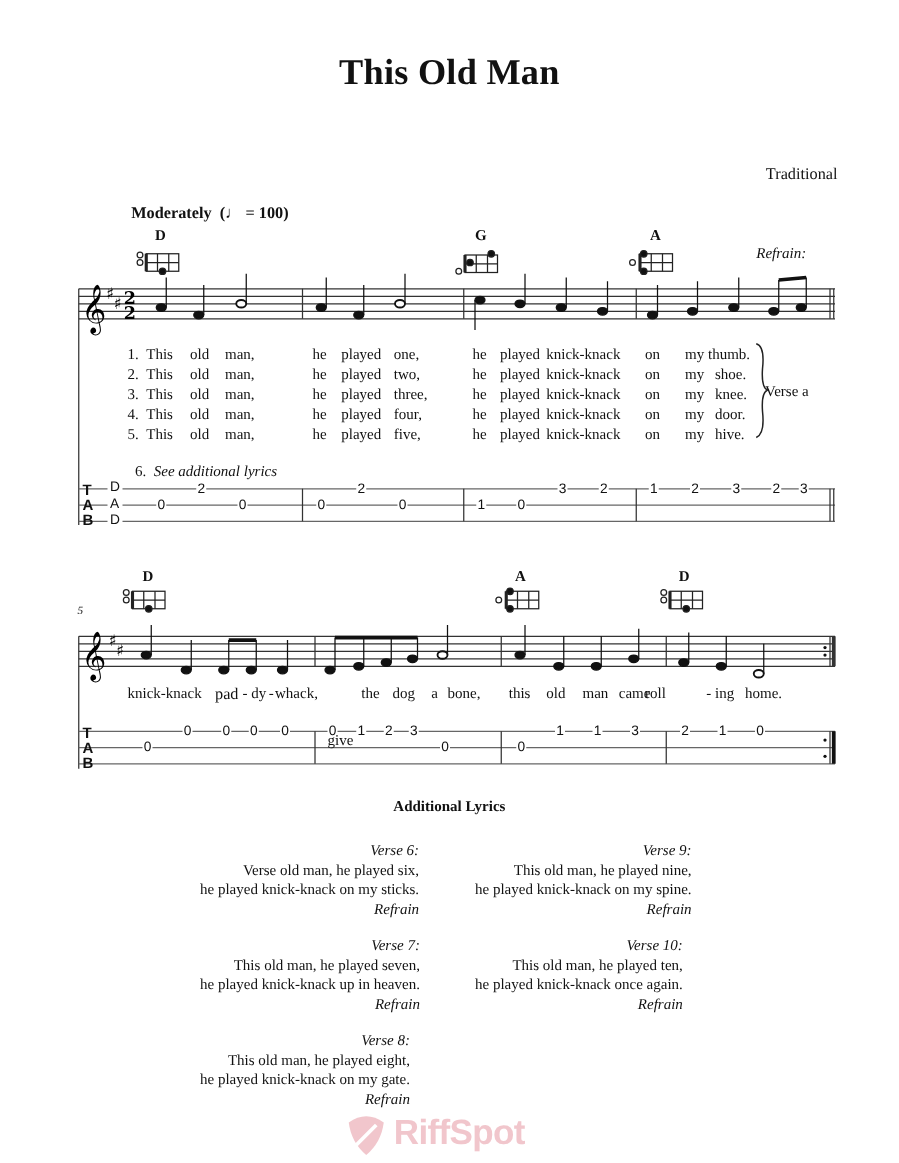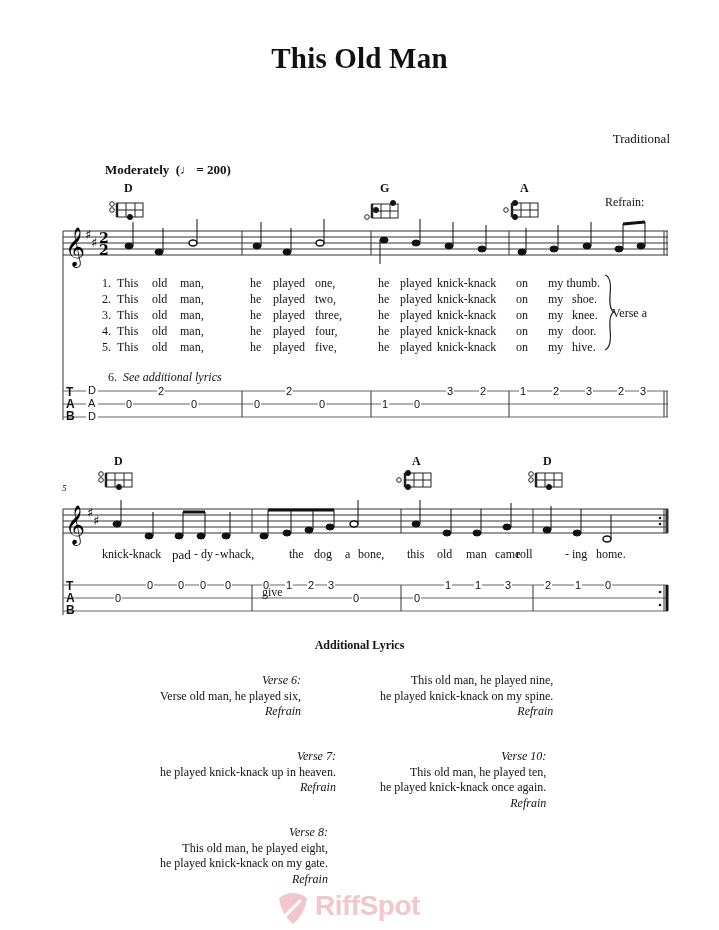--- a/index.html
+++ b/index.html
@@ -3,40 +3,40 @@
 <meta charset="utf-8">
 <style>
   html, body { margin:0; padding:0; background:#fff; }
   body { width:719px; height:930px; position:relative; overflow:hidden;
          font-family:"Liberation Serif","DejaVu Serif",serif; color:#111; }
   .abs { position:absolute; }
   .title { left:0; width:719px; top:42px; text-align:center; font-size:29px; font-weight:bold; letter-spacing:0.2px; }
   .composer { right:49px; top:131px; font-size:13px; }
   .tempo { left:105px; top:162px; font-size:13px; font-weight:bold; }
   .chord { font-size:12px; font-weight:bold; }
-  .refrain-lbl { left:605px; top:195px; font-size:12px; }
+  .refrain-lbl { left:605px; top:195px; font-size:12px; font-style:italic; }
   .lyric { font-size:12px; white-space:pre; }
   .lyric-it { font-style:italic; }
   .measure-no { left:62px; top:483px; font-size:9px; font-style:italic; }
   .withA { left:612px; top:306px; font-size:12px; }
   .addl-title { left:0; width:719px; top:638px; text-align:center; font-size:12px; font-weight:bold; }
   .verse { font-size:12px; line-height:15.5px;text-align:right; }
   .verse .lbl, .verse .ref { font-style:italic; }
   .logo { left:275px; top:890px; width:180px; height:36px; }
   .logo-text { position:absolute; left:40px; top:0; font-family:"Liberation Sans","DejaVu Sans",sans-serif;
                font-weight:bold; font-size:28px; color:#f1c6cc; letter-spacing:-0.5px; }
 </style>
 </head>
 <body>
 
 <div class="abs title">This Old Man</div>
 <div class="abs composer">Traditional</div>
 <div class="abs tempo">
   <span>Moderately</span>&nbsp;
-  <span>(♩ = 200)</span>
+  <span>(♩ = 100)</span>
 </div>
 
 <div class="abs chord" style="left:124px;top:181px;">D</div>
 <div class="abs chord" style="left:380px;top:181px;">G</div>
 <div class="abs chord" style="left:520px;top:181px;">A</div>
 <div class="abs refrain-lbl">Refrain:</div>
 
 <svg class="abs" style="left:0;top:195px;" width="719" height="230">
 
   <g fill="none" stroke="#222" stroke-width="1">
@@ -324,34 +324,37 @@
     <span style="position: absolute; left: 565px; top: 547px; font-size: 12px; white-space: pre;">-</span>
     <span style="position: absolute; left: 572px; top: 547px; font-size: 12px; white-space: pre;">ing</span>
     <span style="position: absolute; left: 596px; top: 547px; font-size: 12px; white-space: pre;">home.</span>
   </div>
 
 <div class="abs addl-title">Additional Lyrics</div>
 
 <div class="abs verse" style="left:160px;top:673px;">
   <div class="lbl">Verse 6:</div>
   <div>Verse old man, he played six,</div>
+  <div>he played knick-knack on my sticks.</div>
   <div class="ref">Refrain</div>
 </div>
 <div class="abs verse" style="left:160px;top:749px;">
   <div class="lbl">Verse 7:</div>
+  <div>This old man, he played seven,</div>
   <div>he played knick-knack up in heaven.</div>
   <div class="ref">Refrain</div>
 </div>
 <div class="abs verse" style="left:160px;top:825px;">
   <div class="lbl">Verse 8:</div>
   <div>This old man, he played eight,</div>
   <div>he played knick-knack on my gate.</div>
   <div class="ref">Refrain</div>
 </div>
 <div class="abs verse" style="left:380px;top:673px;">
+  <div class="lbl">Verse 9:</div>
   <div>This old man, he played nine,</div>
   <div>he played knick-knack on my spine.</div>
   <div class="ref">Refrain</div>
 </div>
 <div class="abs verse" style="left:380px;top:749px;">
   <div class="lbl">Verse 10:</div>
   <div>This old man, he played ten,</div>
   <div>he played knick-knack once again.</div>
   <div class="ref">Refrain</div>
 </div>

